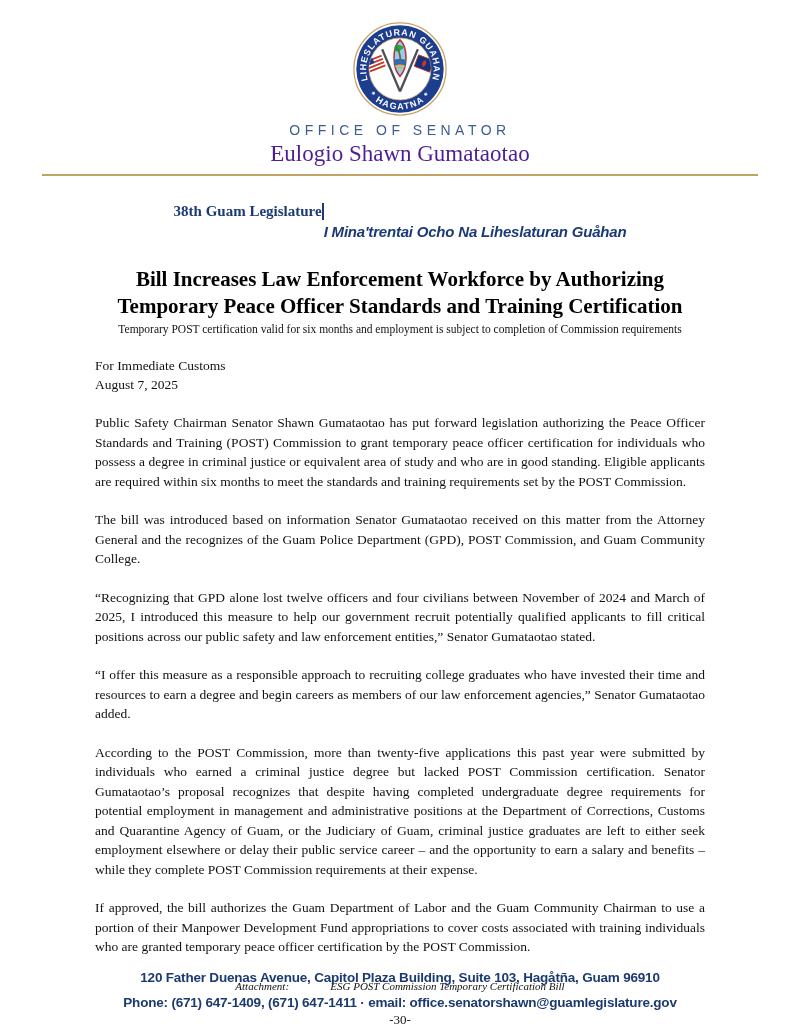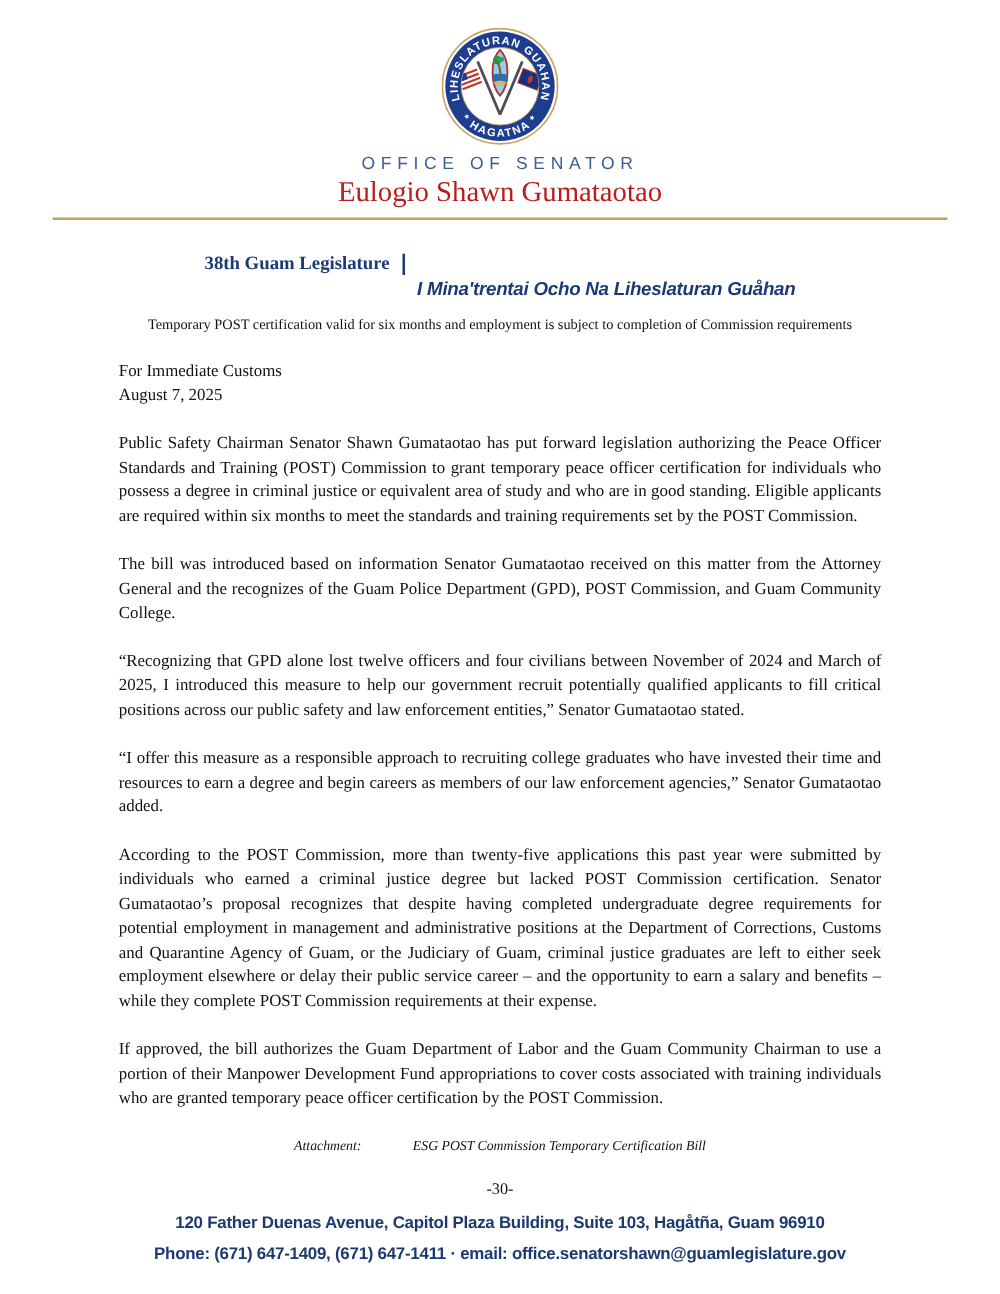--- a/index.html
+++ b/index.html
@@ -7,36 +7,36 @@
     position:relative;width:800px;height:1035px;margin:0 auto;background:#ffffff;
     font-family:"Liberation Serif", serif;color:#111;overflow:hidden;
   }
   
   .masthead{text-align:center;padding-top:22px;}
   .seal-svg{width:94px;height:94px;display:block;margin:0 auto;}
   .office-label{
     margin-top:6px;font-family:"Liberation Sans",sans-serif;font-size:14px;
     letter-spacing:4.5px;color:#3c5c92;font-weight:500;
   }
-  .senator-name{font-size:23px;color:#b91c1c;margin-top:3px;line-height:26px;}
+  .senator-name{font-size:23px;color:#4c1d95;margin-top:3px;line-height:26px;}
   .gold-rule{border:none;border-top:2px solid #c4a265;margin:7px 42px 0;}
   .tagline{
     margin-top:7px;font-size:15px;color:#1b3a75;display:flex;
-    justify-content:center;align-items:center;gap:10px;
+    justify-content:center;align-items:center;
   }
   .tag-left{font-weight:bold;}
   .tag-sep{width:0;height:17px;border-left:2px solid #1b3a75;}
   .tag-right{font-family:"Liberation Sans",sans-serif;font-weight:bold;font-style:italic;letter-spacing:-0.2px;margin-top:40px;}
   
   .content{margin:0 95px;}
   .release-title{
     margin:26px 0 0;text-align:center;font-size:21px;line-height:27px;
     font-weight:bold;color:#000;
   }
-  .release-subtitle{text-align:center;font-size:11.5px;margin-top:14px;color:#111;}
+  .release-subtitle{text-align:center;font-size:11.5px;margin-top:3px;color:#111;}
   .meta{margin-top:21px;font-size:13.5px;line-height:19px;}
   .para{margin:19px 0 0;font-size:13.5px;line-height:19.5px;text-align:justify;}
   .attachment{margin-top:23px;font-size:11px;font-style:italic;display:flex;justify-content:center;}
   .attachment-label{width:95px;flex:0 0 95px;}
   .end-mark{margin-top:20px;text-align:center;font-size:13px;}
   
   .footer{
     position:absolute;left:0;right:0;bottom:20px;text-align:center;
     font-family:"Liberation Sans",sans-serif;font-weight:bold;font-size:13.5px;
     line-height:25px;color:#1c3a70;letter-spacing:-0.2px;
@@ -93,20 +93,24 @@
     <div class="senator-name">Eulogio Shawn Gumataotao</div>
     <hr class="gold-rule">
     <div class="tagline">
       <span class="tag-left">38th Guam Legislature</span>
       <span class="tag-sep"></span>
       <span class="tag-right">I Mina'trentai Ocho Na Liheslaturan Guåhan</span>
     </div>
   </header>
 
   <main class="content">
+    <h1 class="release-title">
+      <span>Bill Increases Law Enforcement Workforce by Authorizing</span><br>
+      <span>Temporary Peace Officer Standards and Training Certification</span>
+    </h1>
     <div class="release-subtitle">Temporary POST certification valid for six months and employment is subject to completion of Commission requirements</div>
 
     <div class="meta">
       <div>For Immediate Customs</div>
       <div>August 7, 2025</div>
     </div>
 
     <p class="para">Public Safety Chairman Senator Shawn Gumataotao has put forward legislation authorizing the Peace Officer Standards and Training (POST) Commission to grant temporary peace officer certification for individuals who possess a degree in criminal justice or equivalent area of study and who are in good standing. Eligible applicants are required within six months to meet the standards and training requirements set by the POST Commission.</p>
     <p class="para">The bill was introduced based on information Senator Gumataotao received on this matter from the Attorney General and the recognizes of the Guam Police Department (GPD), POST Commission, and Guam Community College.</p>
     <p class="para">“Recognizing that GPD alone lost twelve officers and four civilians between November of 2024 and March of 2025, I introduced this measure to help our government recruit potentially qualified applicants to fill critical positions across our public safety and law enforcement entities,” Senator Gumataotao stated.</p>

